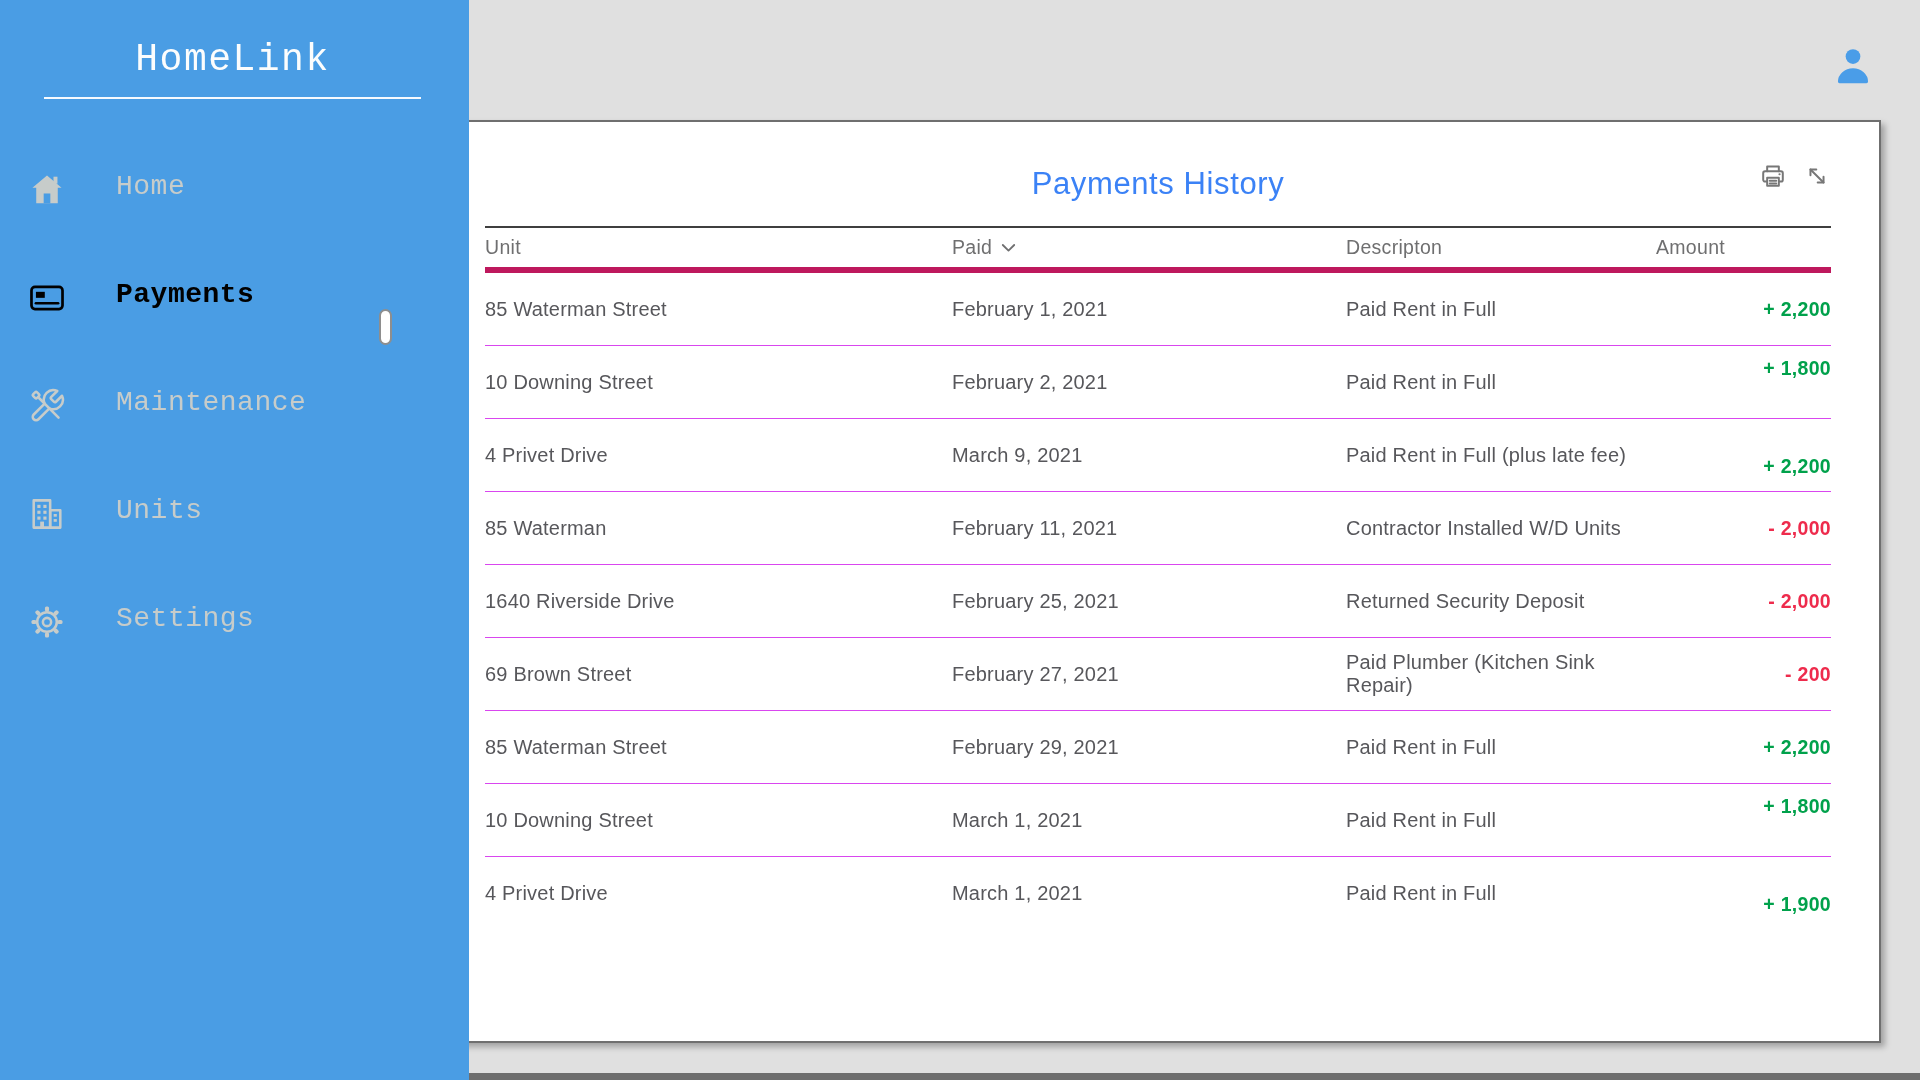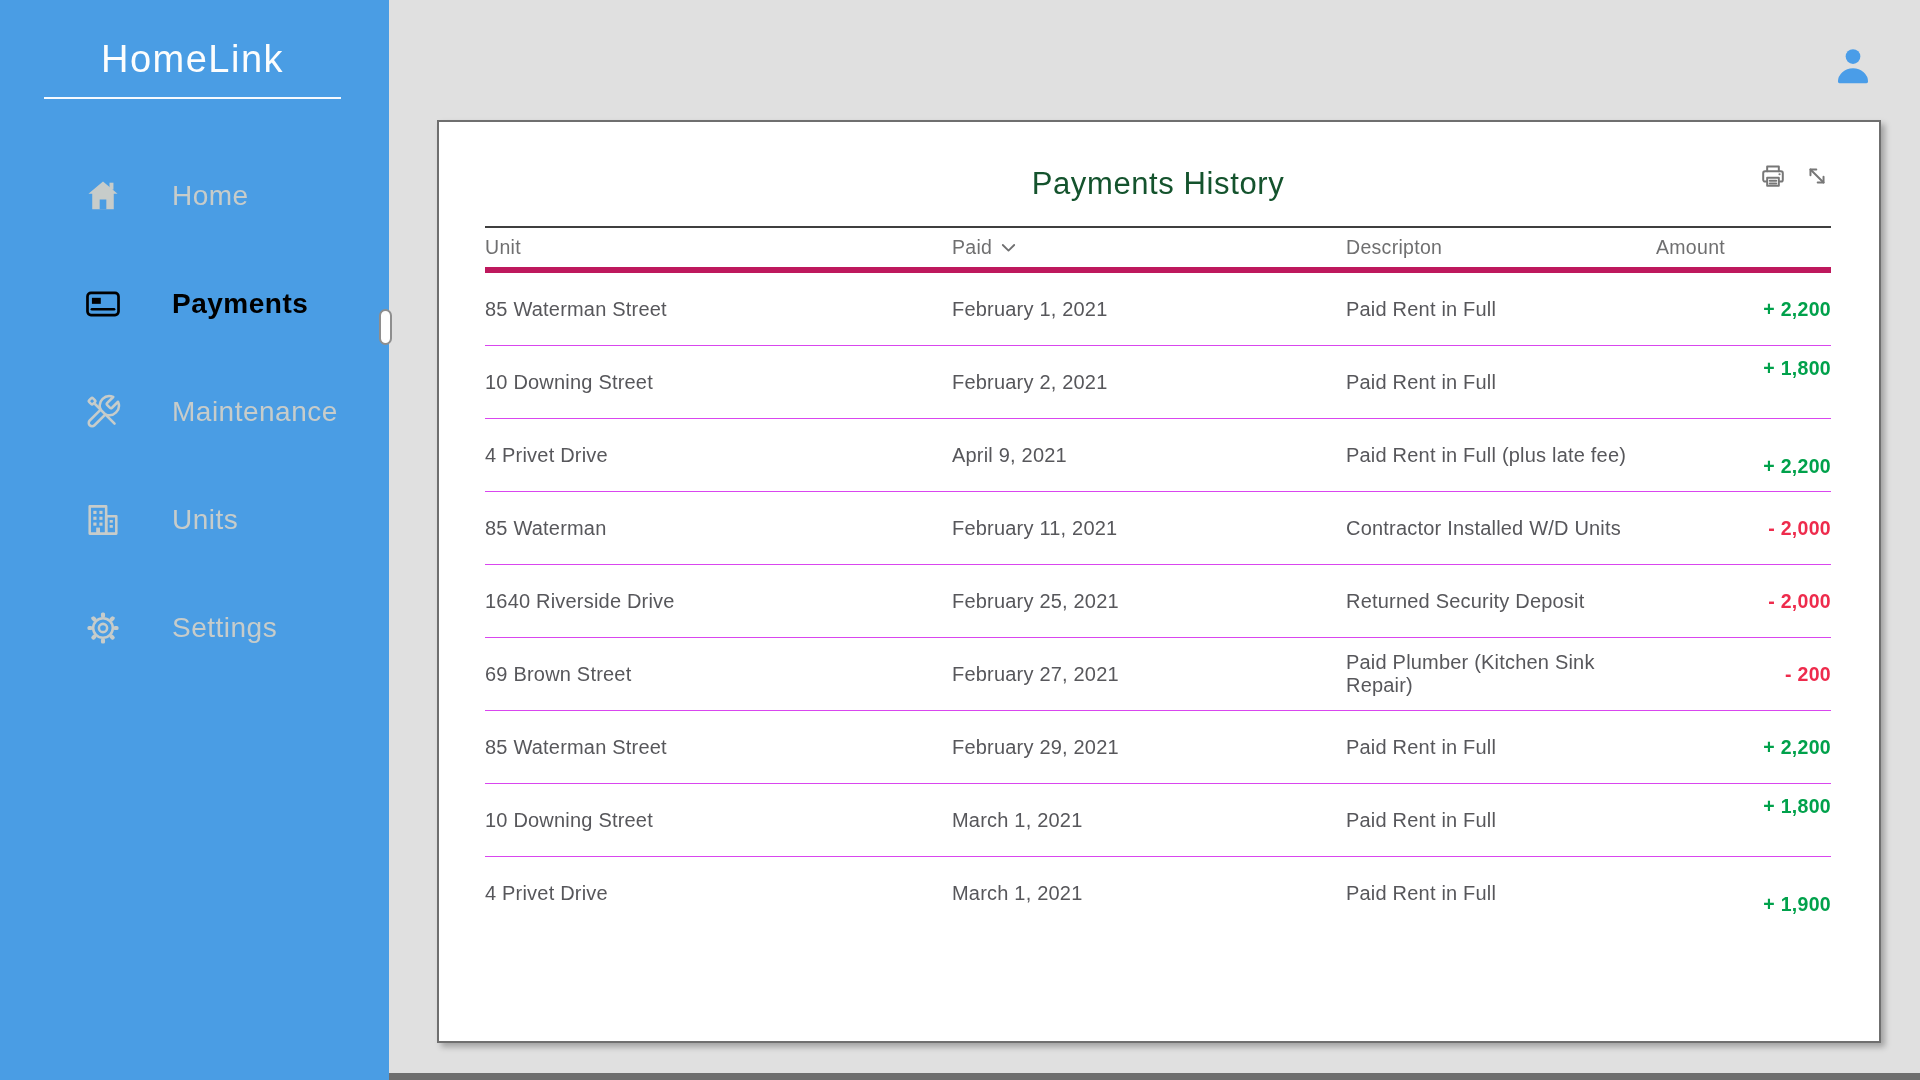--- a/index.html
+++ b/index.html
@@ -4,34 +4,34 @@
 <style>
   html,body{margin:0;padding:0;}
   body{
     width:1920px;height:1080px;overflow:hidden;position:relative;
     background:#E0E0E0;
     font-family:"Liberation Sans", sans-serif;
     -webkit-font-smoothing:antialiased;
   }
   
   .sidebar{
-    position:absolute;left:0;top:0;width:389px;height:1080px;
-    background:#4A9DE4;z-index:2;
+    position:absolute;left:0;top:0;width:469px;height:1080px;
+    background:#4A9DE4;z-index:2;font-family:Liberation Mono, monospace;
   }
   .app-title{
     margin:38px 48px 0 44px;text-align:center;
     color:#FCFDFD;font-size:38px;font-weight:500;letter-spacing:1.5px;
   }
   .app-divider{
     margin:16px 48px 0 44px;border:none;border-top:2px solid rgba(255,255,255,0.95);
   }
   .nav{padding-top:72px;}
   .nav-item{
-    display:flex;align-items:center;height:50px;margin-bottom:58px;
-    padding-left:84px;cursor:pointer;
+    display:flex;height:50px;margin-bottom:58px;
+    padding-left:28px;cursor:pointer;
     color:#C7CCCA;font-size:28px;letter-spacing:0.5px;
   }
   .nav-item .nav-icon{width:38px;height:38px;margin-right:50px;flex:0 0 38px;}
   .nav-item .nav-icon svg{width:38px;height:38px;display:block;}
   .nav-item.active{color:#000000;font-weight:700;}
   .scroll-pill{
     position:absolute;left:379px;top:309px;width:13px;height:36px;
     background:#FFFFFF;border:2px solid #8E8E8E;border-radius:9px;
     box-sizing:border-box;z-index:3;cursor:grab;
   }
@@ -41,21 +41,21 @@
   
   .card{
     position:absolute;left:437px;top:120px;width:1444px;height:923px;
     background:#FFFFFF;border:2px solid #6F6F6F;box-sizing:border-box;
     box-shadow:4px 4px 6px rgba(0,0,0,0.28);
     padding:0 48px 0 46px;z-index:1;
   }
   .card-head{position:relative;height:104px;}
   .card-title{
     position:absolute;left:0;right:0;top:44px;text-align:center;
-    font-size:31px;font-weight:500;letter-spacing:0.6px;color:#14532d;
+    font-size:31px;font-weight:500;letter-spacing:0.6px;color:#3b82f6;
   }
   .card-tools{position:absolute;right:0;top:40px;display:flex;gap:16px;align-items:center;color:#777777;}
   .tool-btn{width:28px;height:28px;cursor:pointer;}
   .tool-btn svg{width:28px;height:28px;display:block;}
   
   .thick-line{border:none;border-top:2px solid #3F3F3F;margin:0;}
   .thead{
     display:grid;grid-template-columns:467px 394px 1fr 175px;
     align-items:center;height:39px;
     color:#6F6F70;font-size:19.5px;letter-spacing:0.3px;
@@ -221,21 +221,21 @@
 
     <div class="row">
       <div>10 Downing Street</div>
       <div>February 2, 2021</div>
       <div>Paid Rent in Full</div>
       <div class="amount" style="color: rgb(0, 161, 75);">+ 1,800</div>
     </div>
 
     <div class="row">
       <div>4 Privet Drive</div>
-      <div>April 9, 2021</div>
+      <div>March 9, 2021</div>
       <div>Paid Rent in Full (plus late fee)</div>
       <div class="amount" style="color: rgb(0, 161, 75);">+ 2,200</div>
     </div>
 
     <div class="row">
       <div>85 Waterman</div>
       <div>February 11, 2021</div>
       <div>Contractor Installed W/D Units</div>
       <div class="amount" style="color: rgb(238, 43, 76);">- 2,000</div>
     </div>

